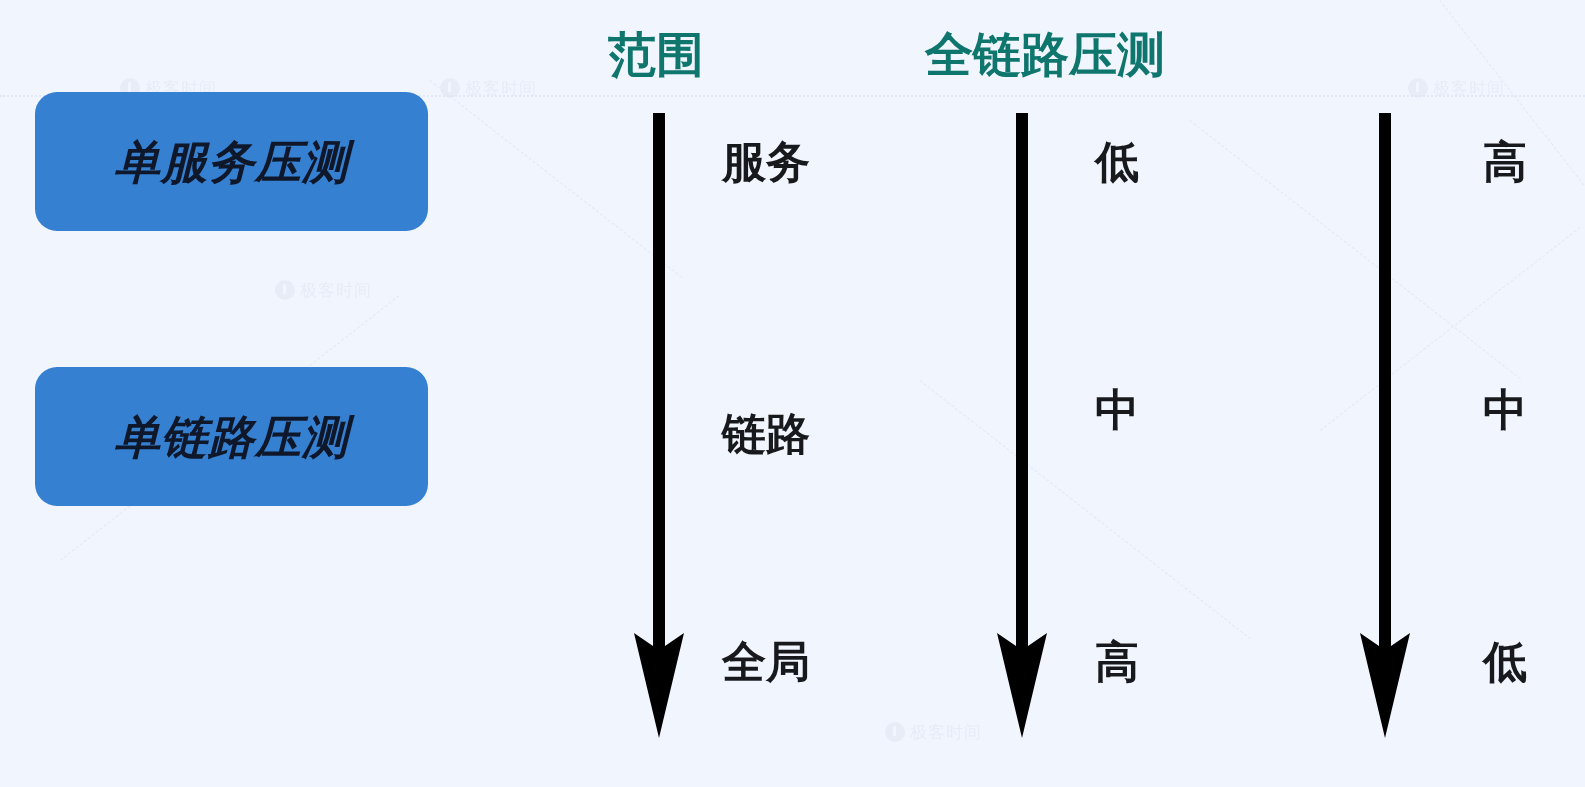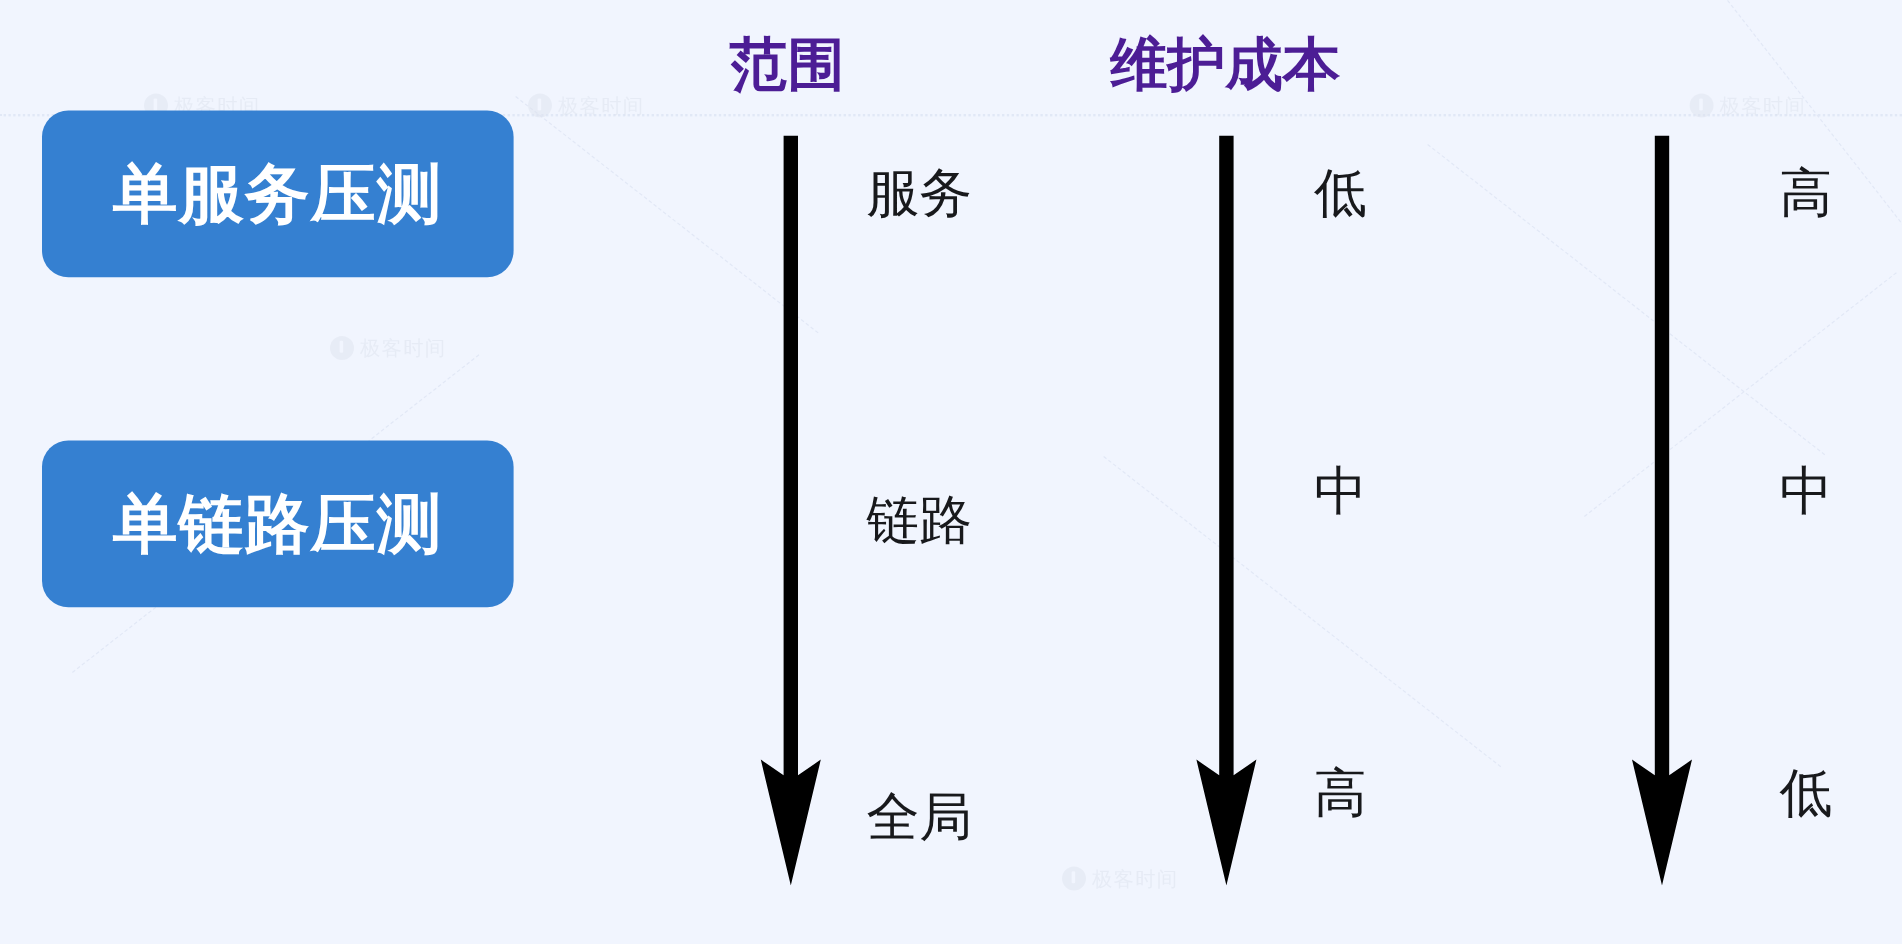--- a/index.html
+++ b/index.html
@@ -84,53 +84,54 @@
     width: 393px;
     height: 139px;
     border-radius: 22px;
     background: #3580d1;
     display: flex;
     align-items: center;
     justify-content: center;
     box-sizing: border-box;
   }
   .card-label {
-    color: #ffffff;
-    font-size: 54px;
+    color: #0f172a;
+    font-size: 46px;
     font-weight: bold;
     letter-spacing: 1px;
     line-height: 1;
     white-space: nowrap;
+    font-style: italic;
   }
 
   
   .arrow {
     position: absolute;
     top: 113px;
     width: 70px;
     height: 625px;
   }
   .arrow svg { display: block; }
 
   
   .col-header {
     position: absolute;
     top: 31px;
     font-size: 48px;
     font-weight: bold;
-    color: #4c1d95;
+    color: #0f766e;
     line-height: 1;
     white-space: nowrap;
   }
 
   
   .cell-value {
     position: absolute;
     font-size: 44px;
-    font-weight: normal;
+    font-weight: bold;
     color: #18191c;
     line-height: 1;
     white-space: nowrap;
   }
 </style>
 </head>
 <body>
 
 <div class="canvas">
 
@@ -171,23 +172,23 @@
   </div>
 
   <div class="col-header" style="left:608px;">范围</div>
   <div class="arrow" style="left:624px;">
     <svg width="70" height="625" viewBox="0 0 70 625" xmlns="http://www.w3.org/2000/svg">
       <path d="M29 0 H41 V533 L60 520 L35 625 L10 520 L29 533 Z" fill="#000000"></path>
     </svg>
   </div>
   <div class="cell-value" style="left:722px; top:140px;">服务</div>
   <div class="cell-value" style="left:722px; top:412px;">链路</div>
-  <div class="cell-value" style="left:722px; top:660px;">全局</div>
-
-  <div class="col-header" style="left:925px;">维护成本</div>
+  <div class="cell-value" style="left:722px; top:640px;">全局</div>
+
+  <div class="col-header" style="left:925px;">全链路压测</div>
   <div class="arrow" style="left:987px;">
     <svg width="70" height="625" viewBox="0 0 70 625" xmlns="http://www.w3.org/2000/svg">
       <path d="M29 0 H41 V533 L60 520 L35 625 L10 520 L29 533 Z" fill="#000000"></path>
     </svg>
   </div>
   <div class="cell-value" style="left:1095px; top:140px;">低</div>
   <div class="cell-value" style="left:1095px; top:388px;">中</div>
   <div class="cell-value" style="left:1095px; top:640px;">高</div>
 
   <div class="arrow" style="left:1350px;">

